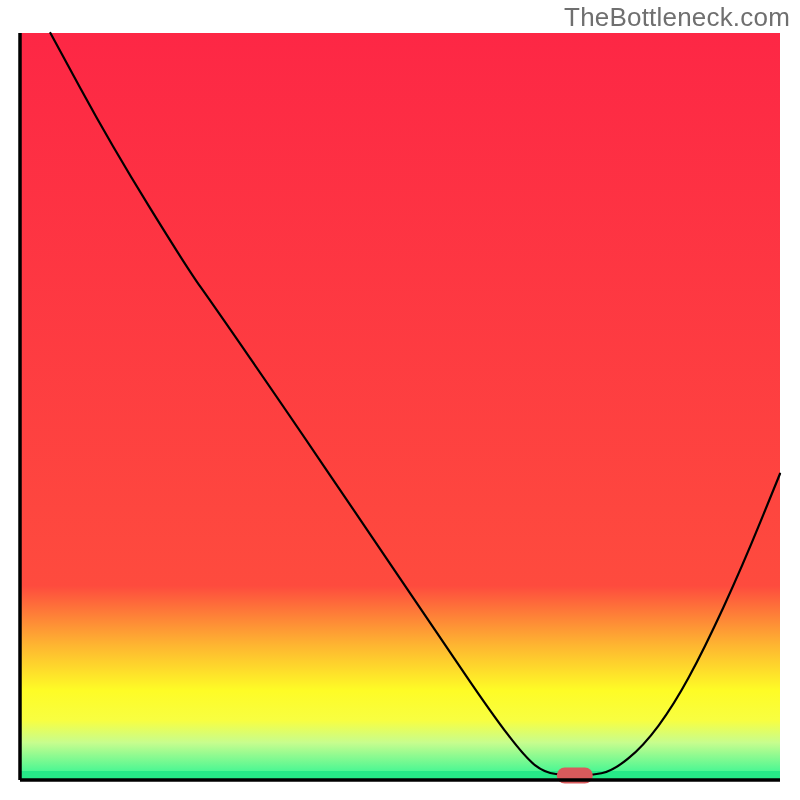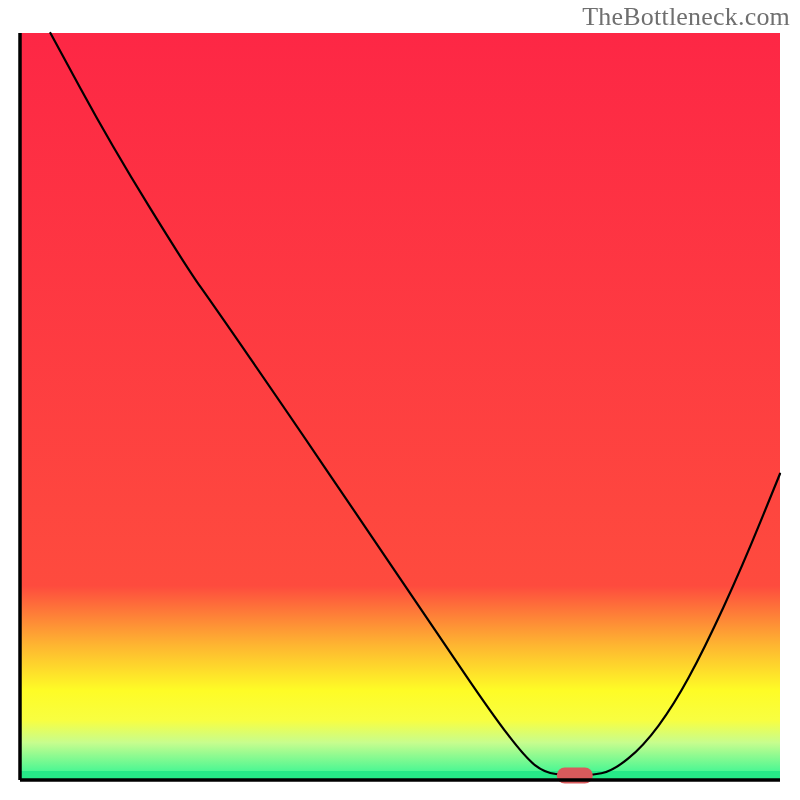--- a/index.html
+++ b/index.html
@@ -7,21 +7,20 @@
     padding: 0;
     width: 800px;
     height: 800px;
     background: #ffffff;
     font-family: Arial, Helvetica, sans-serif;
   }
   .container {
     position: relative;
     width: 800px;
     height: 800px;
-    font-family: Liberation Serif, serif;
   }
   .watermark {
     position: absolute;
     top: 2px;
     right: 10px;
     font-size: 26px;
     font-weight: 500;
     color: #6f6f6f;
     letter-spacing: 0.2px;
   }

